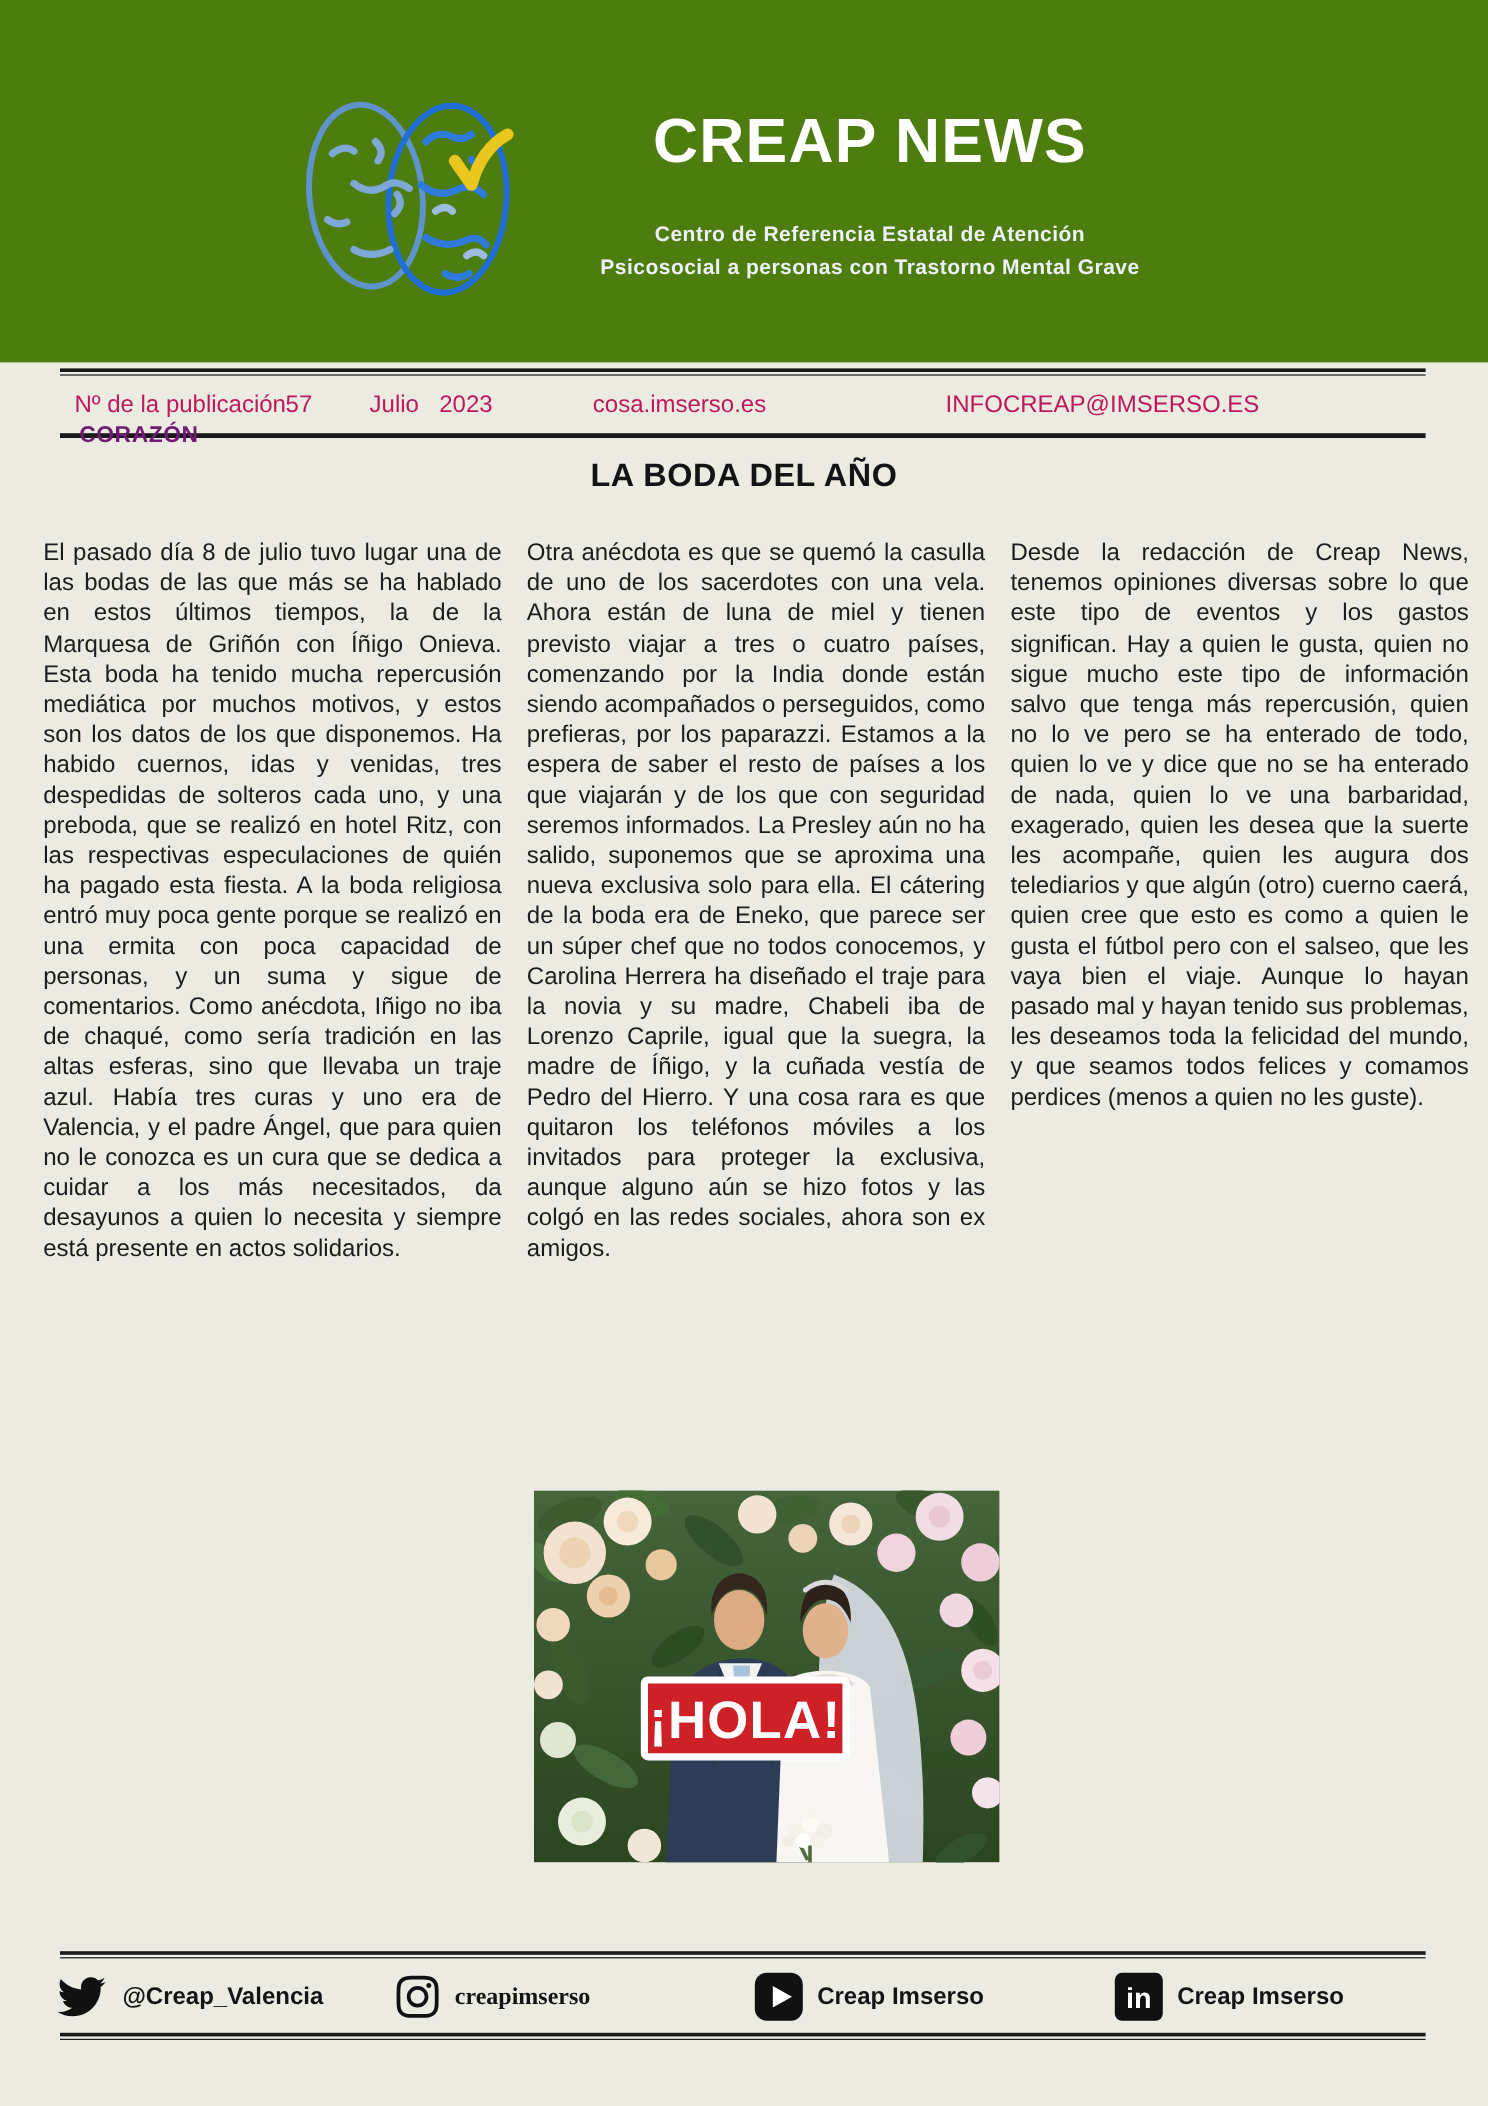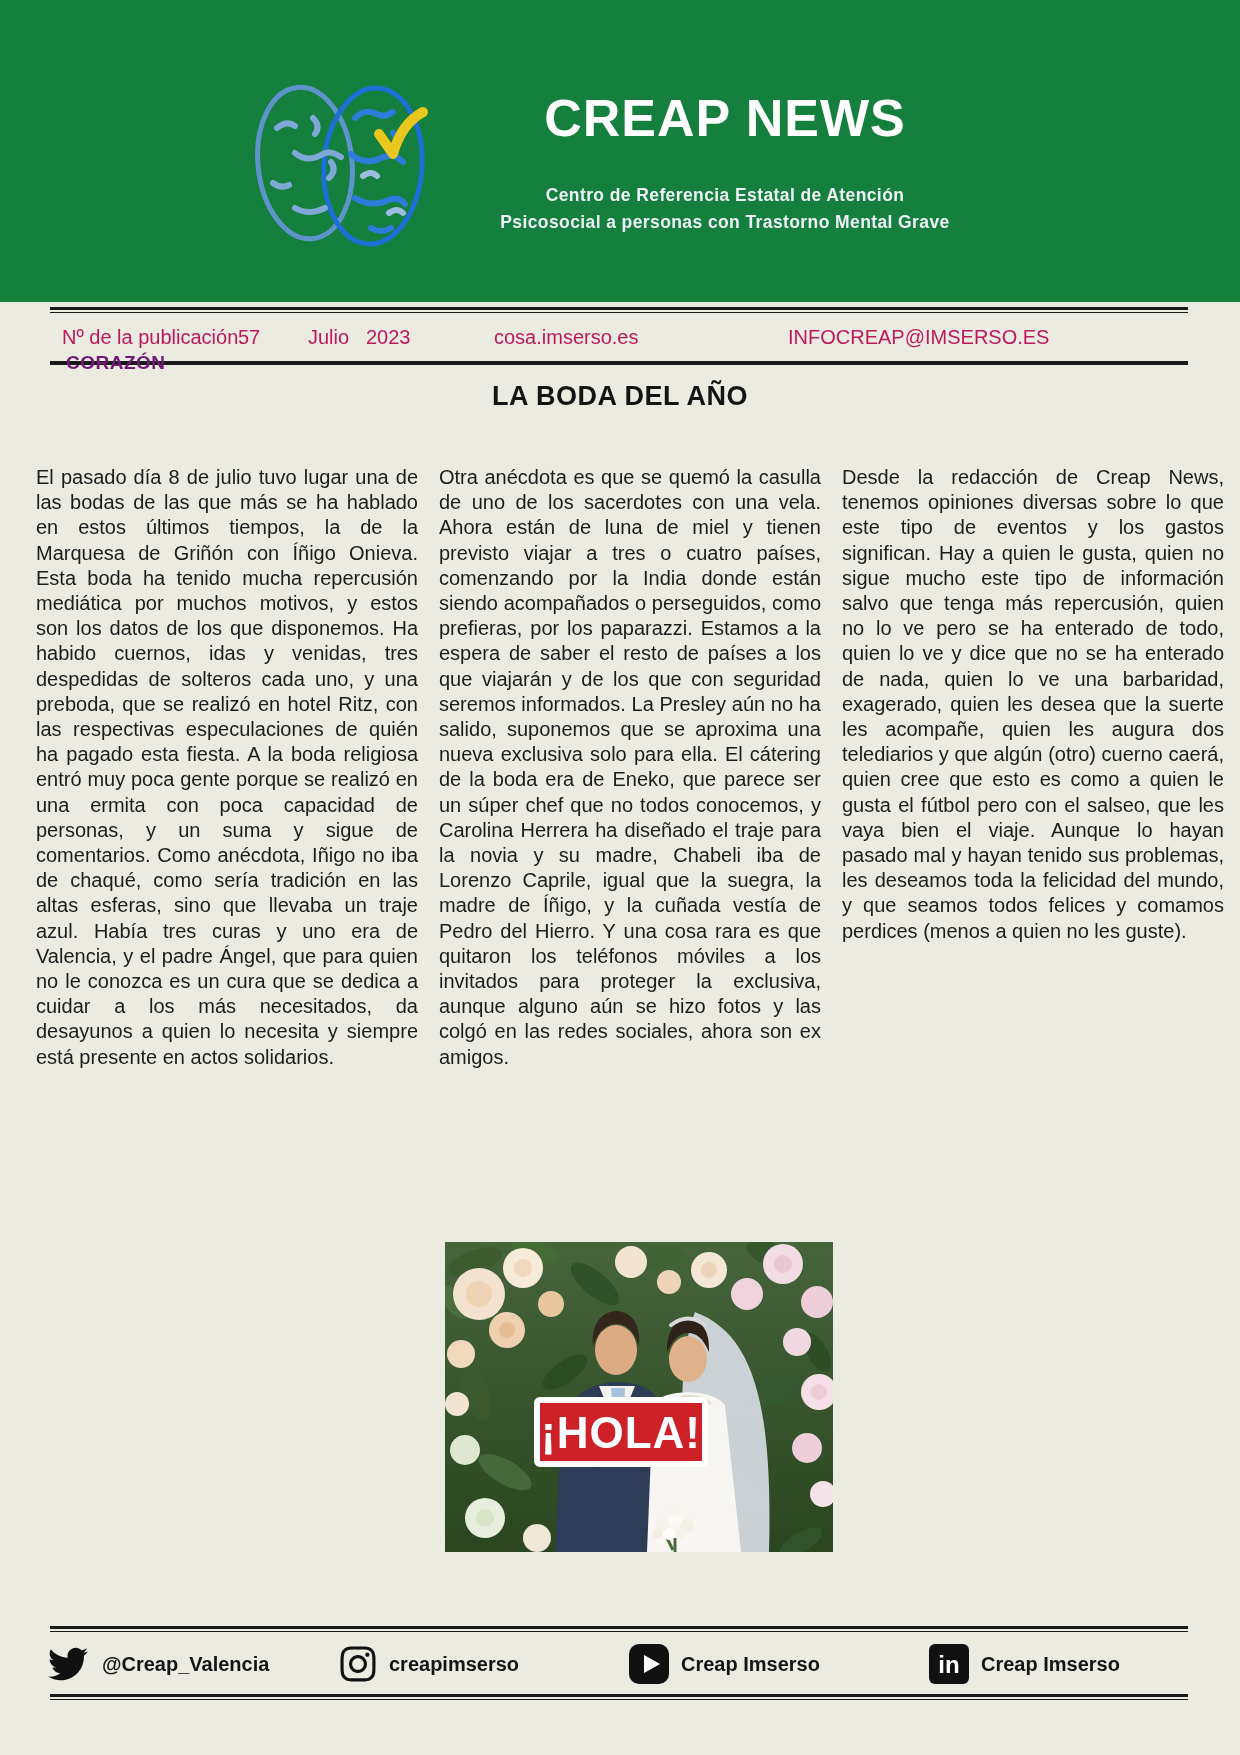--- a/index.html
+++ b/index.html
@@ -8,21 +8,21 @@
     position:relative;
     width:1240px;height:1755px;
     margin:0 auto;
     background:#ECEBE2;
     font-family:"Liberation Sans", sans-serif;
     overflow:hidden;
   }
   
   .header-banner{
     position:absolute;top:0;left:0;width:1240px;height:302px;
-    background:#15803d;
+    background:#4d7c0f;
   }
   .logo{position:absolute;left:243px;top:58px;width:195px;height:198px;}
   .header-text{position:absolute;left:420px;top:88px;width:610px;text-align:center;color:#ffffff;}
   .brand-title{font-size:52px;font-weight:700;letter-spacing:1px;}
   .brand-sub{margin-top:34px;font-size:17.5px;font-weight:700;line-height:27px;color:#eef2f8;letter-spacing:0.4px;}
   
   .rule-double{border-top:3px solid #191919;border-bottom:1px solid #191919;height:2px;}
   .rule-thick{border-top:4px solid #191919;height:0;}
   
   .infobar{position:absolute;top:307px;left:50px;width:1138px;}
@@ -34,32 +34,32 @@
   .pub-year{left:316px;}
   .pub-site{left:444px;}
   .pub-mail{left:738px;}
   
   .section-label{position:absolute;left:66px;top:352px;font-size:19px;font-weight:700;color:#701a75;letter-spacing:0.5px;}
   .article-title{position:absolute;left:0;top:381px;width:1240px;text-align:center;font-size:27px;font-weight:700;color:#141414;letter-spacing:0.5px;}
   .columns{
     position:absolute;left:36px;top:449px;width:1188px;
     display:grid;grid-template-columns:1fr 1fr 1fr;column-gap:21px;
   }
-  .col{font-size:20px;line-height:25.2px;text-align:justify;color:#1c1c1c;margin-top:16px;}
+  .col{font-size:20px;line-height:25.2px;text-align:justify;color:#1c1c1c;}
   .credits{position:absolute;right:135px;top:1160px;text-align:right;font-style:italic;font-size:20px;line-height:27px;color:#222;}
   
   .photo{position:absolute;left:445px;top:1242px;width:388px;height:310px;}
   .photo svg{display:block;}
   
   .footer-rule-top{position:absolute;top:1626px;left:50px;width:1138px;}
   .footer-rule-bottom{position:absolute;top:1694px;left:50px;width:1138px;}
   .footer-items{position:absolute;top:1638px;left:0;width:1240px;height:52px;}
   .footer-item{position:absolute;display:flex;align-items:center;gap:11px;height:52px;}
   .footer-item .label{font-size:20px;font-weight:700;color:#141414;white-space:nowrap;}
-  .fi-1{left:45px;} .fi-2{left:338px;} .fi-3{left:628px;} .fi-4{left:928px;}
+  .fi-1{left:45px;} .fi-2{left:328px;font-family:Liberation Serif, serif;} .fi-3{left:628px;} .fi-4{left:928px;}
   .icon{display:inline-flex;}
 </style>
 </head>
 <body>
 
 <div class="page">
 
   <div class="header-banner">
     <div class="logo">
       <svg viewBox="0 0 195 198" width="195" height="198" aria-hidden="true">

